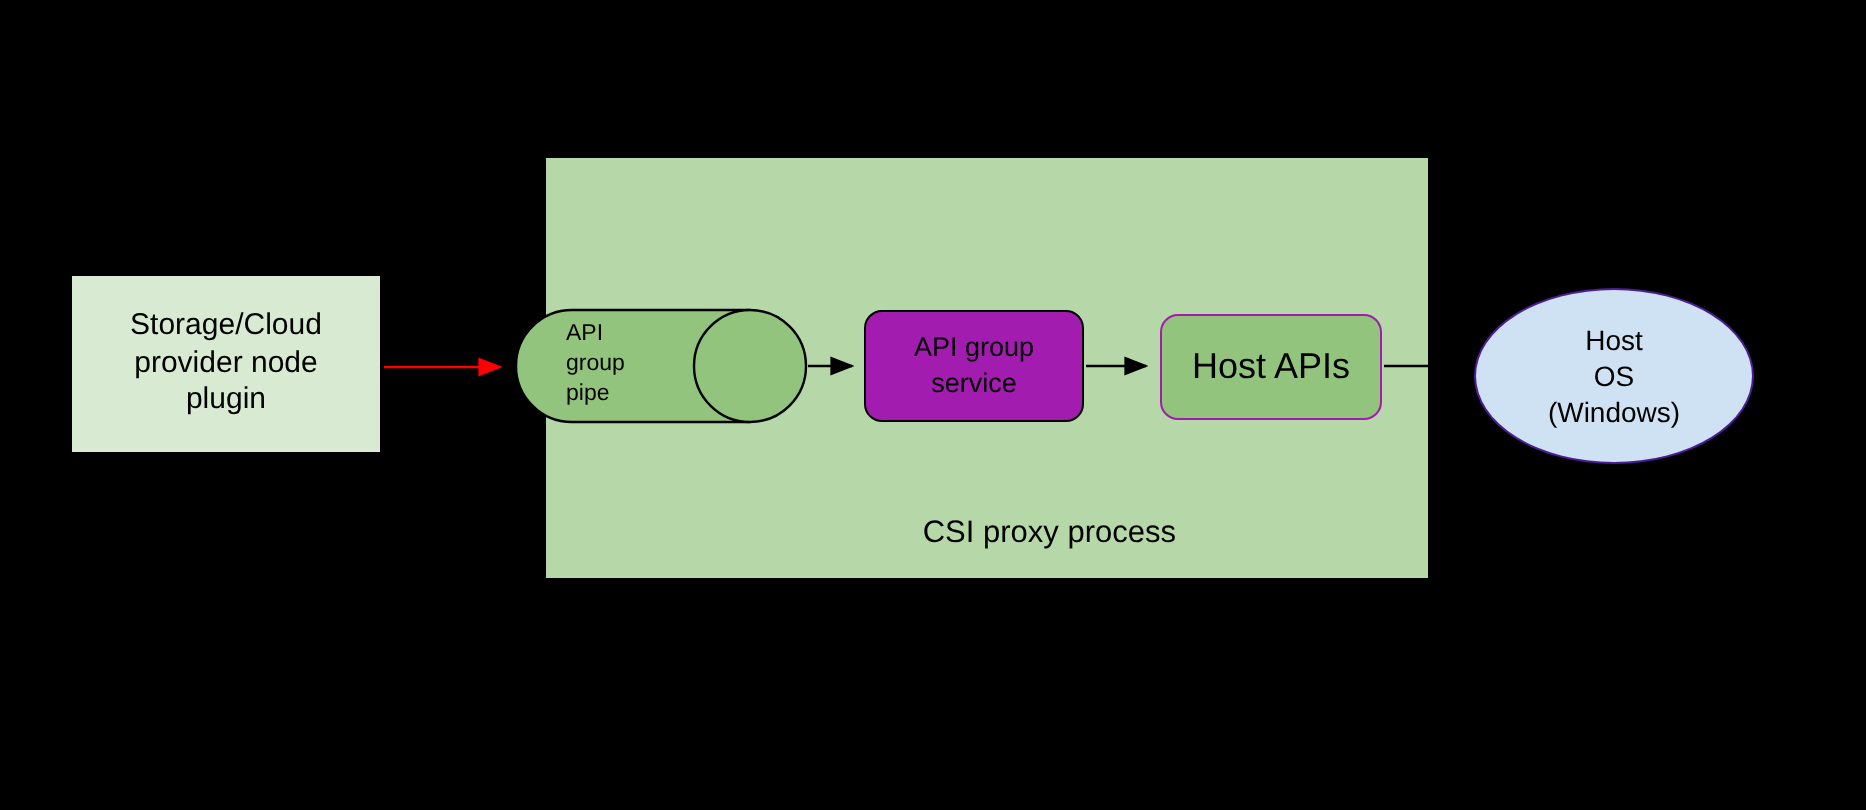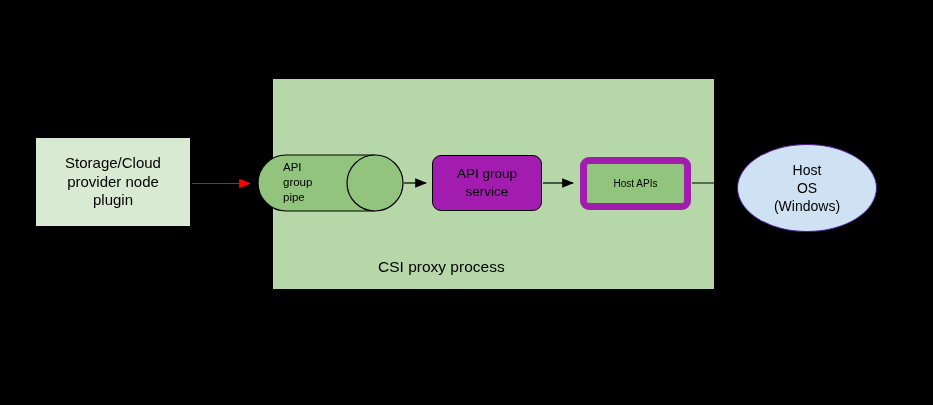--- a/index.html
+++ b/index.html
@@ -24,35 +24,35 @@
     background:#d9ead3; border:1px solid #000;
     font-size:15px; line-height:1.25;
   }
   .service-box {
     left:432px; top:155px; width:110px; height:56px;
     background:#a21caf; border:1px solid #000; border-radius:9px;
     font-size:13.5px; line-height:1.3;
   }
   .hostapis-box {
     left:580px; top:157px; width:111px; height:53px;
-    background:#93c47d; border:7px solid #a21caf; border-radius:9px;
-    font-size:10px;
+    background:#93c47d; border:1px solid #a21caf; border-radius:9px;
+    font-size:18px;
   }
   .hostos-ellipse {
     left:737px; top:144px; width:140px; height:88px;
     background:#cfe2f3; border:1px solid #4c1d95; border-radius:50%;
     font-size:14px; line-height:1.3;
   }
   .pipe-label {
     position:absolute; left:283px; top:160px; width:58px;
     font-size:11.5px; line-height:1.3; white-space:pre-line;
   }
   .csi-label {
-    position:absolute; left:378px; top:258px; width:190px;
-    text-align:left; font-size:15.5px;
+    position:absolute; left:398px; top:258px; width:190px;
+    text-align:right; font-size:15.5px;
   }
 </style>
 </head>
 <body>
 
 <div class="canvas">
 
   <div class="container-box"></div>
 
   <svg class="overlay" viewBox="0 0 933 405" xmlns="http://www.w3.org/2000/svg">

